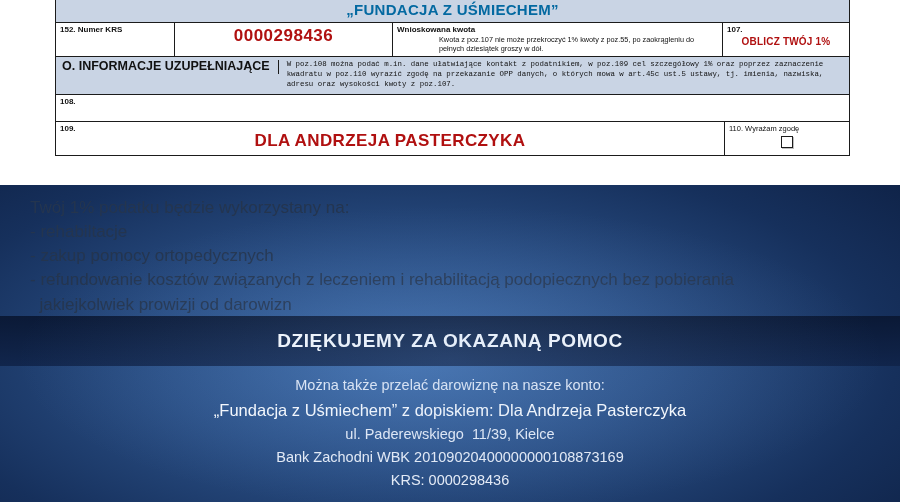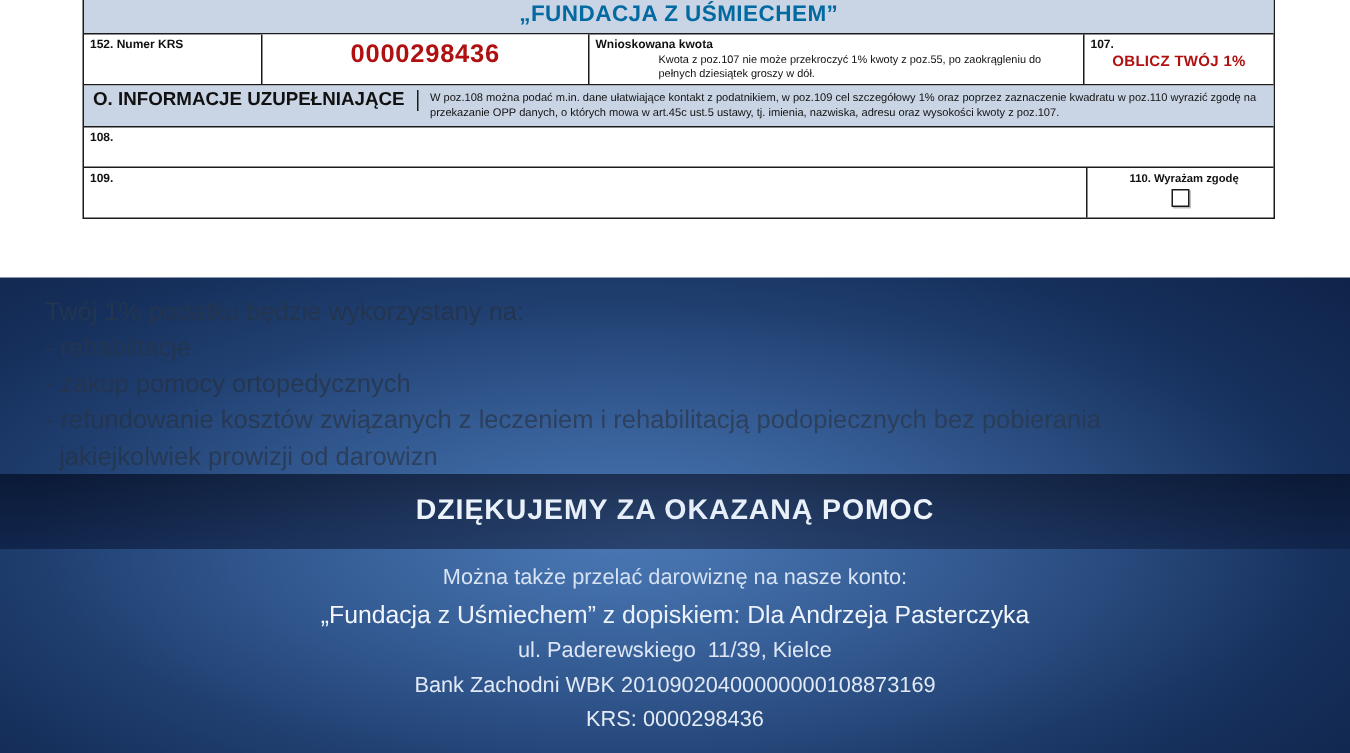--- a/index.html
+++ b/index.html
@@ -72,32 +72,32 @@
 
   .sec-o {
     background: #c9d4e4;
     display: flex; align-items: flex-start; gap: 8px;
     padding: 3px 6px 4px 6px;
   }
   .sec-o-title {
     font-weight: bold; font-size: 12.5px; white-space: nowrap;
     border-right: 1px solid #1b1b1b; padding-right: 8px; line-height: 1.1;
   }
-  .sec-o-desc { font-size: 7.4px; line-height: 1.35; }
+  .sec-o-desc { font-size: 7.4px; line-height: 1.35; font-family: Liberation Mono, monospace; }
 
   .box108 { height: 26px; }
   .box109 { height: 34px; display: flex; }
   .b109-main { flex: 1; position: relative; }
   .b109-num { position: absolute; left: 4px; top: 2px; font-size: 8px; font-weight: bold; }
   .b109-val {
     color: #b01010; font-weight: bold; font-size: 17px;
     text-align: center; width: 100%; padding-top: 9px; letter-spacing: .4px;
   }
   .b110 { width: 125px; border-left: 1px solid #1b1b1b; padding: 2px 4px; }
-  .b110-lbl { font-size: 7.5px; font-weight: bold; margin-left: 24px; }
+  .b110-lbl { font-size: 7.5px; font-weight: normal; }
   .checkbox {
     width: 12px; height: 12px; border: 1px solid #1b1b1b;
     margin: 3px auto 0 auto; background: #fff;
     box-shadow: 1px 1px 0 rgba(0,0,0,.25);
   }
   .num108 { font-size: 8px; font-weight: bold; }
 
   
   .usage {
     position: absolute; left: 30px; top: 196px; width: 860px;
@@ -172,20 +172,21 @@
     <div class="row">
       <div class="cell box108" style="width:100%">
         <div class="num108">108.</div>
         <div></div>
       </div>
     </div>
 
     <div class="row box109">
       <div class="b109-main">
         <div class="b109-num">109.</div>
+        <div class="b109-val">DLA ANDRZEJA PASTERCZYKA</div>
       </div>
       <div class="b110">
         <div class="b110-lbl">110. Wyrażam zgodę</div>
         <div class="checkbox"></div>
       </div>
     </div>
   </div>
 
   <div class="usage">
     <div>Twój 1% podatku będzie wykorzystany na:</div>

